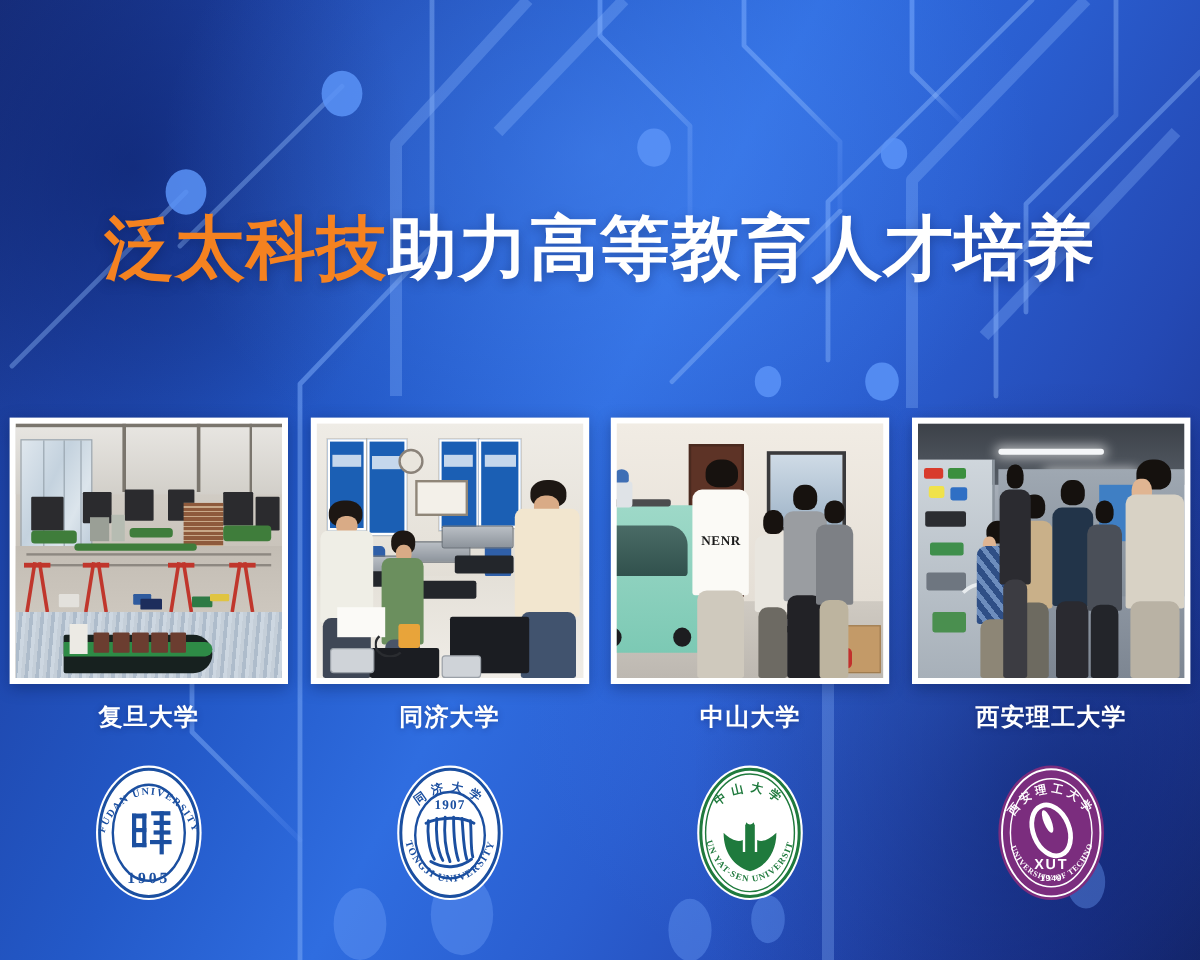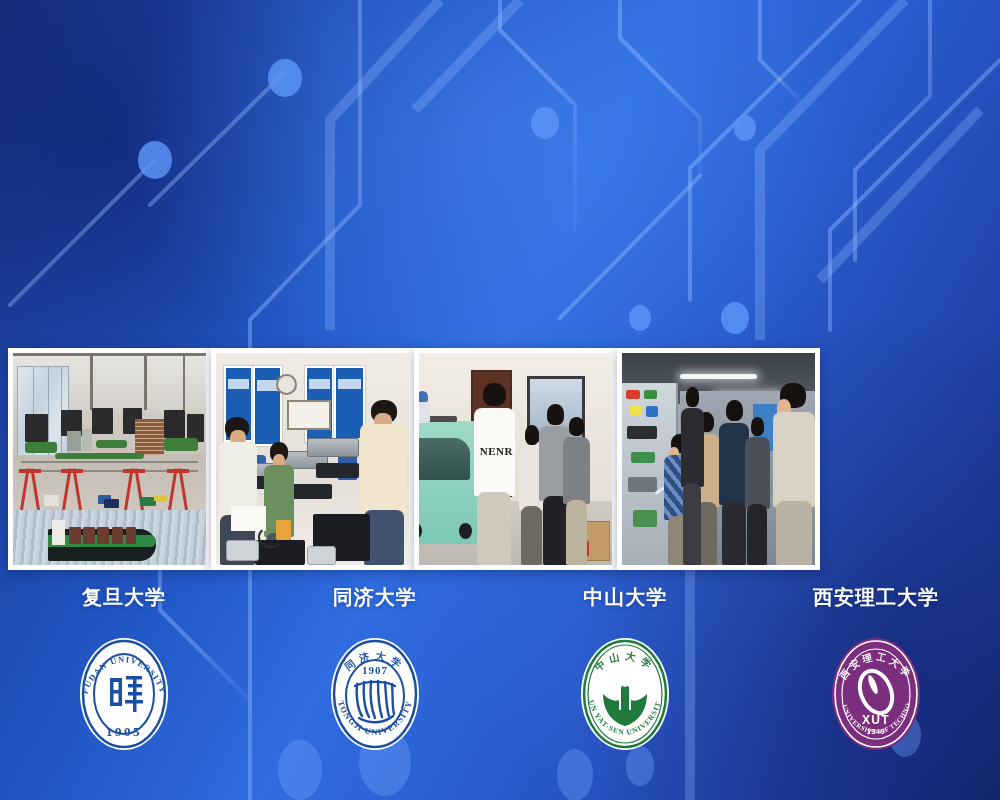--- a/index.html
+++ b/index.html
@@ -87,21 +87,21 @@
     letter-spacing: 1.5px;
     color: #F58220;
     text-shadow: 0 2px 8px rgba(6,20,70,0.3);
   }
 
   
   .photo-row {
     position: absolute;
     top: 348px;
     left: 8px;
-    width: 812px;
+    width: 984px;
     height: 222px;
     display: flex;
     justify-content: space-between;
   }
   .photo-card {
     width: 232px;
     height: 222px;
     background: #ffffff;
     padding: 5px;
     box-sizing: border-box;
@@ -317,20 +317,23 @@
     </g>
     <g fill="#6ea1fb" fill-opacity="0.38">
       <ellipse cx="300" cy="770" rx="22" ry="30"></ellipse>
       <ellipse cx="385" cy="762" rx="26" ry="34"></ellipse>
       <ellipse cx="575" cy="775" rx="18" ry="26"></ellipse>
       <ellipse cx="640" cy="766" rx="14" ry="20"></ellipse>
       <ellipse cx="905" cy="735" rx="16" ry="22"></ellipse>
     </g>
   </svg>
 
+  <div class="headline">
+    <span class="accent">泛太科技</span><span class="plain">助力高等教育人才培养</span>
+  </div>
 
   <div class="photo-row">
 
     <div class="photo-card">
       <div class="photo p1">
         <div class="ceiling"></div>
         <div class="beam" style="left:0;top:0;width:100%;height:3px;"></div>
         <div class="beam" style="left:40%;top:0;width:3px;height:27%;"></div>
         <div class="beam" style="left:68%;top:0;width:3px;height:27%;"></div>
         <div class="beam" style="left:88%;top:0;width:2px;height:27%;"></div>

